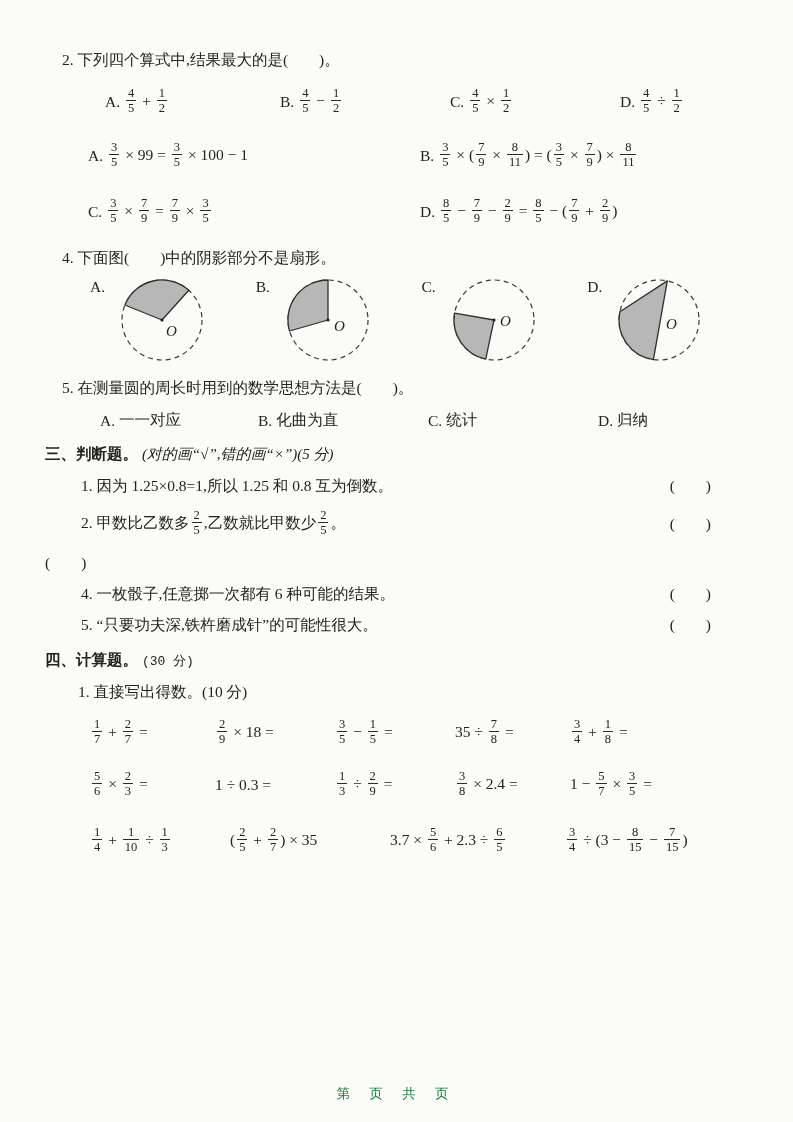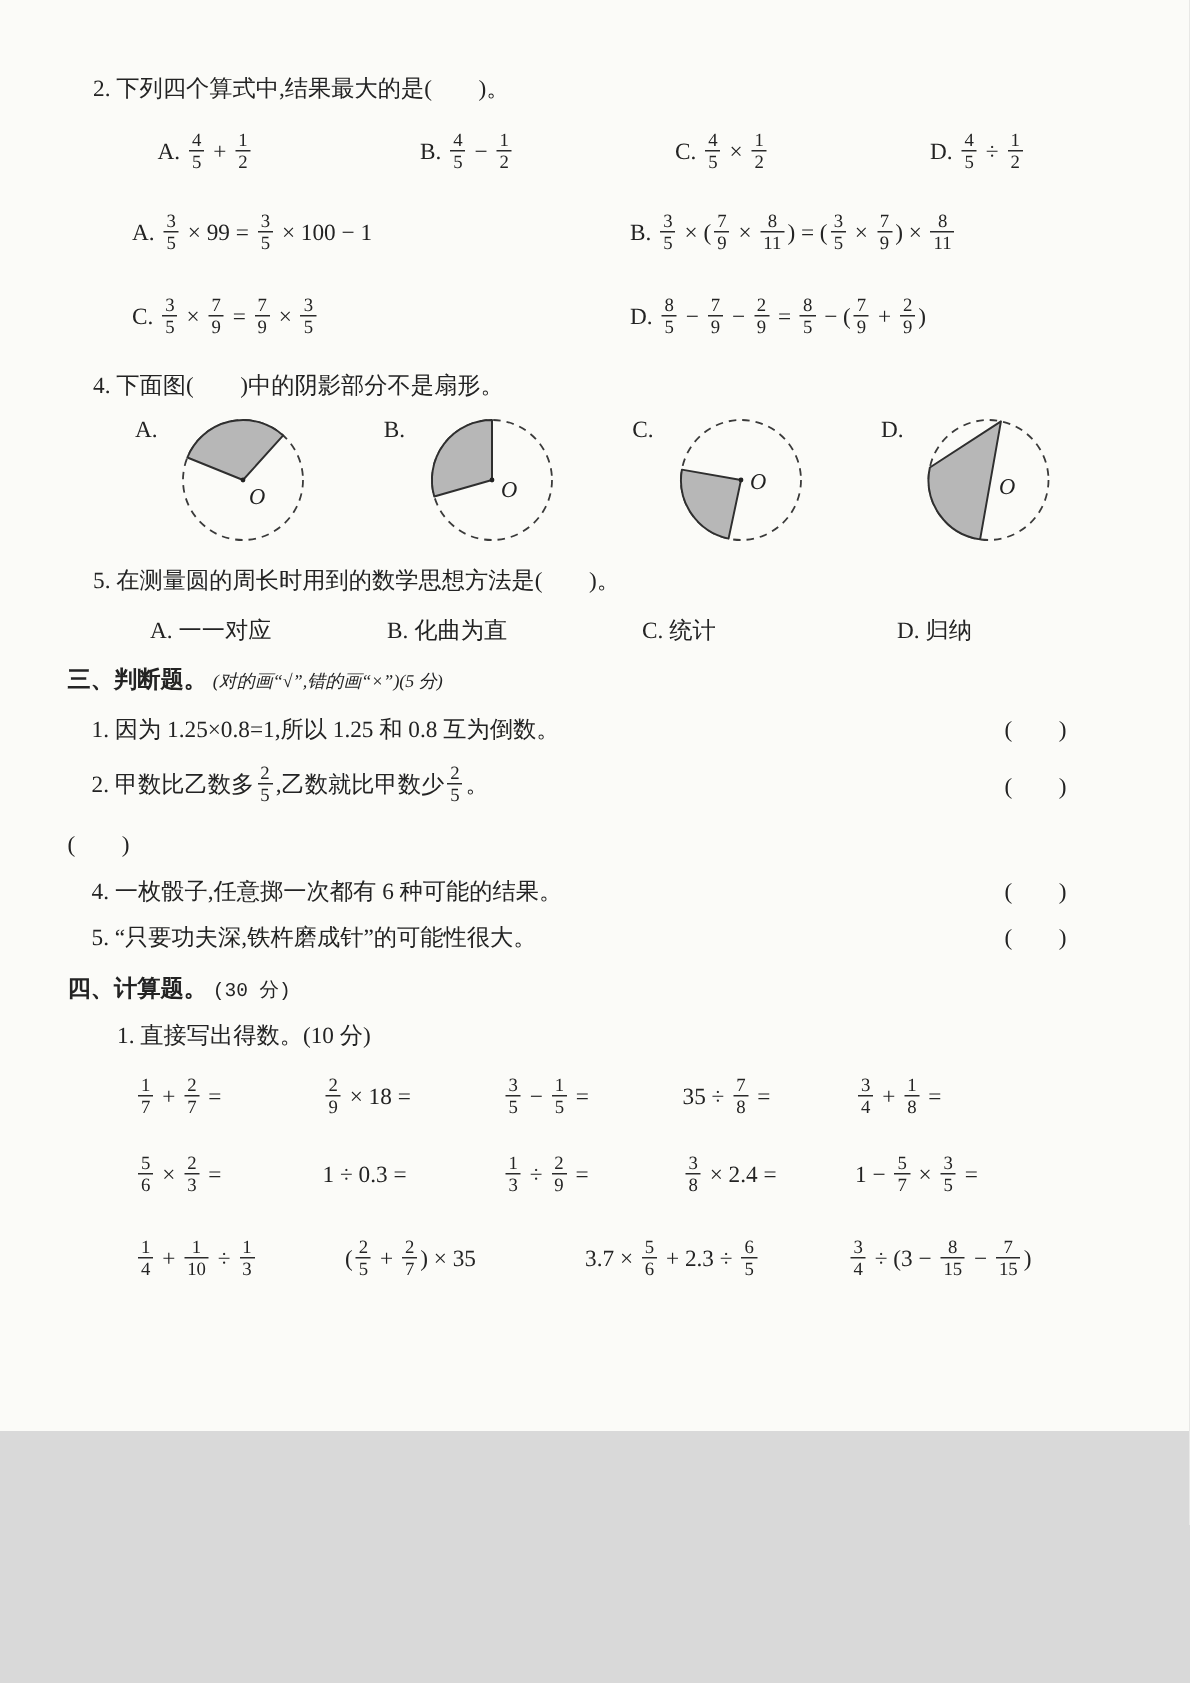--- a/index.html
+++ b/index.html
@@ -1,48 +1,48 @@
 <!DOCTYPE html>
 <html><head>
 <meta charset="utf-8">
 <style>
   * { box-sizing: border-box; }
   html,body { margin:0; padding:0; background:#d9d9d9; }
   .page {
     position: relative;
-    width: 793px; height: 954px;
+    width: 793px; height: 1122px;
     margin: 0 auto;
     background: #fbfbf8;
     color: #232323;
     font-family: "Liberation Serif", "DejaVu Serif", serif;
     font-size: 15.5px;
     padding: 50px 40px 0 45px;
     overflow: hidden;
   }
   .stem { margin-left: 17px; line-height: 20px; white-space: nowrap; }
   .sec-header { line-height: 24px; white-space: nowrap; }
   .sec-title { font-family: "Liberation Sans", "DejaVu Sans", sans-serif; font-weight: 700; font-size: 15.5px; }
-  .sec-note  { font-style: italic; font-size: 12px; }
+  .sec-note  { font-style: italic; font-size: 15px; }
   .sec-points{ font-size: 13px; font-family: Liberation Mono, monospace; }
   .sub-title { margin-left: 33px; line-height: 20px; }
 
   .opts-grid { display: grid; margin-left: 60px; align-items: center; }
   .opts-q2 { margin-top: 10px; grid-template-columns: 175px 170px 170px 1fr; height: 44px; }
   .opts-q3 { margin-top: 10px; grid-template-columns: 332px 1fr; row-gap: 12px; margin-left: 43px; }
   .opts-q3 .opt { height: 44px; }
   .opts-q5 { margin-top: 12px; grid-template-columns: 158px 170px 170px 1fr; height: 20px; margin-left: 55px; }
   .opt { display: flex; align-items: center; white-space: nowrap; }
   .opt-label { margin-right: 4px; }
 
   .figures { display: flex; margin-left: 45px; margin-top: 6px; height: 92px; }
   .figure { width: 167px; display: flex; align-items: flex-start; }
   .fig-label { width: 24px; margin-top: 4px; }
 
   .judge-row { display: flex; justify-content: space-between; align-items: center; padding-right: 42px; }
-  .judge-text { margin-left: 16px; white-space: nowrap; }
+  .judge-text { margin-left: 36px; white-space: nowrap; }
   .bracket { white-space: pre; }
 
   .calc-grid { display: grid; margin-left: 45px; align-items: center; }
   .calc-r { grid-template-columns: 125px 120px 120px 115px 1fr; height: 46px; }
   .calc-s { grid-template-columns: 140px 160px 175px 1fr; height: 50px; }
   .cell { white-space: nowrap; }
 
   .frac { display: inline-flex; flex-direction: column; vertical-align: middle; text-align: center;
           line-height: 1.05; margin: 0 2px; font-size: 12.5px; position: relative; top: -1px; }
   .frac .den { border-top: 1.2px solid #2a2a2a; padding: 1px 2px 0 2px; }

